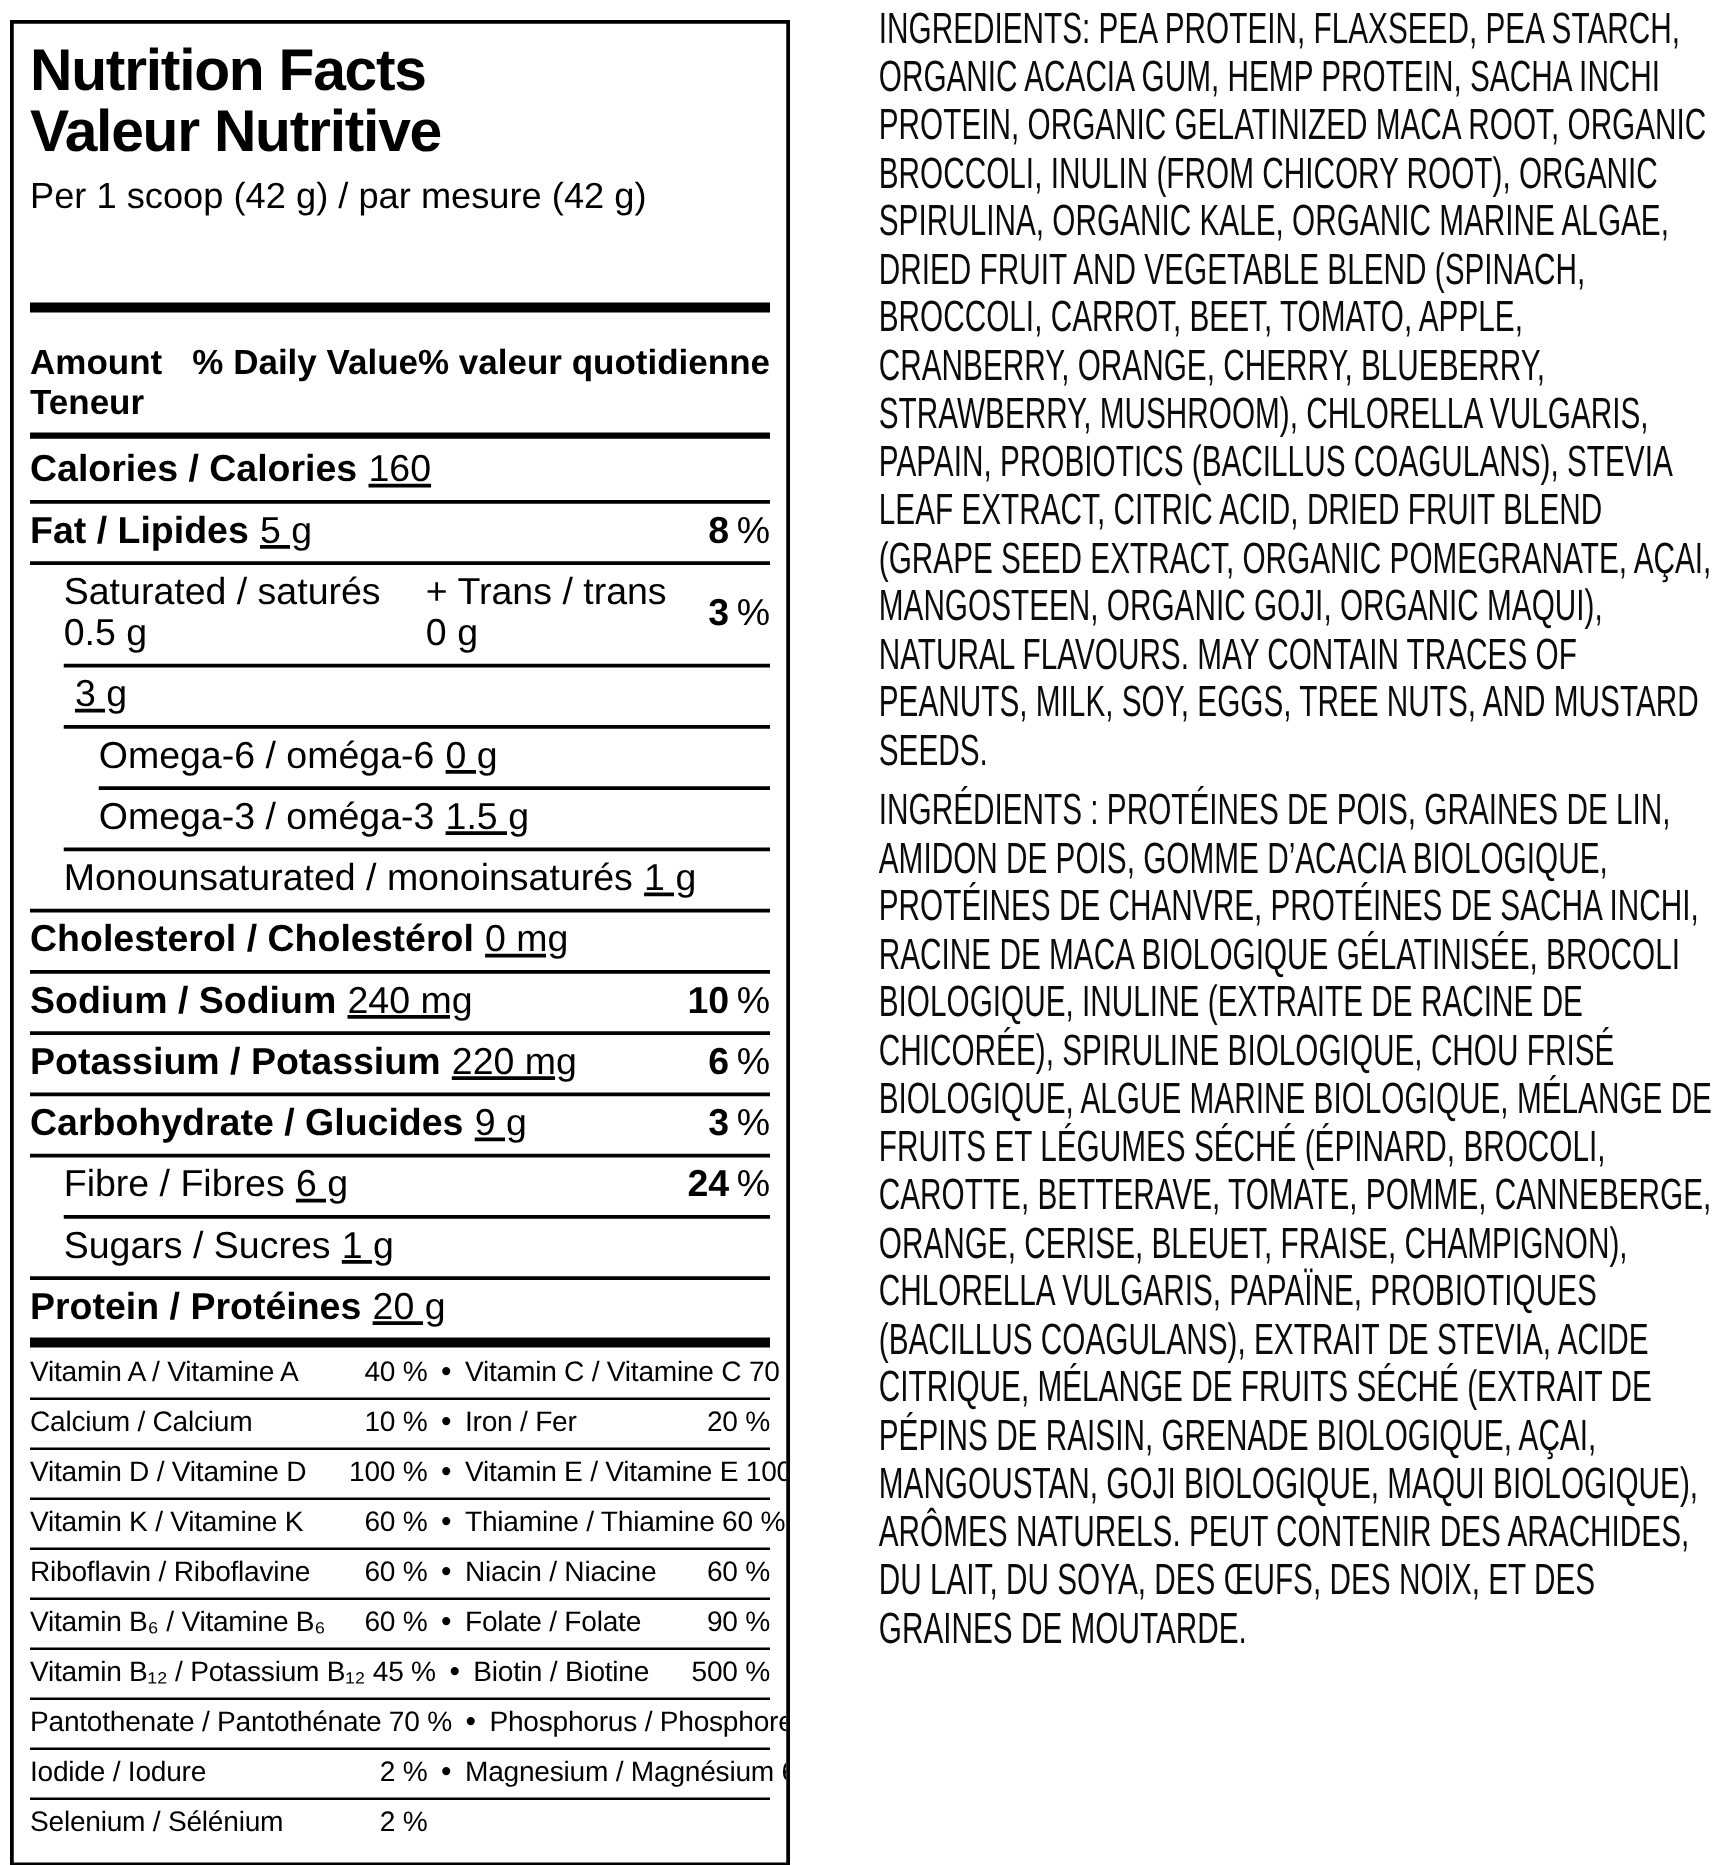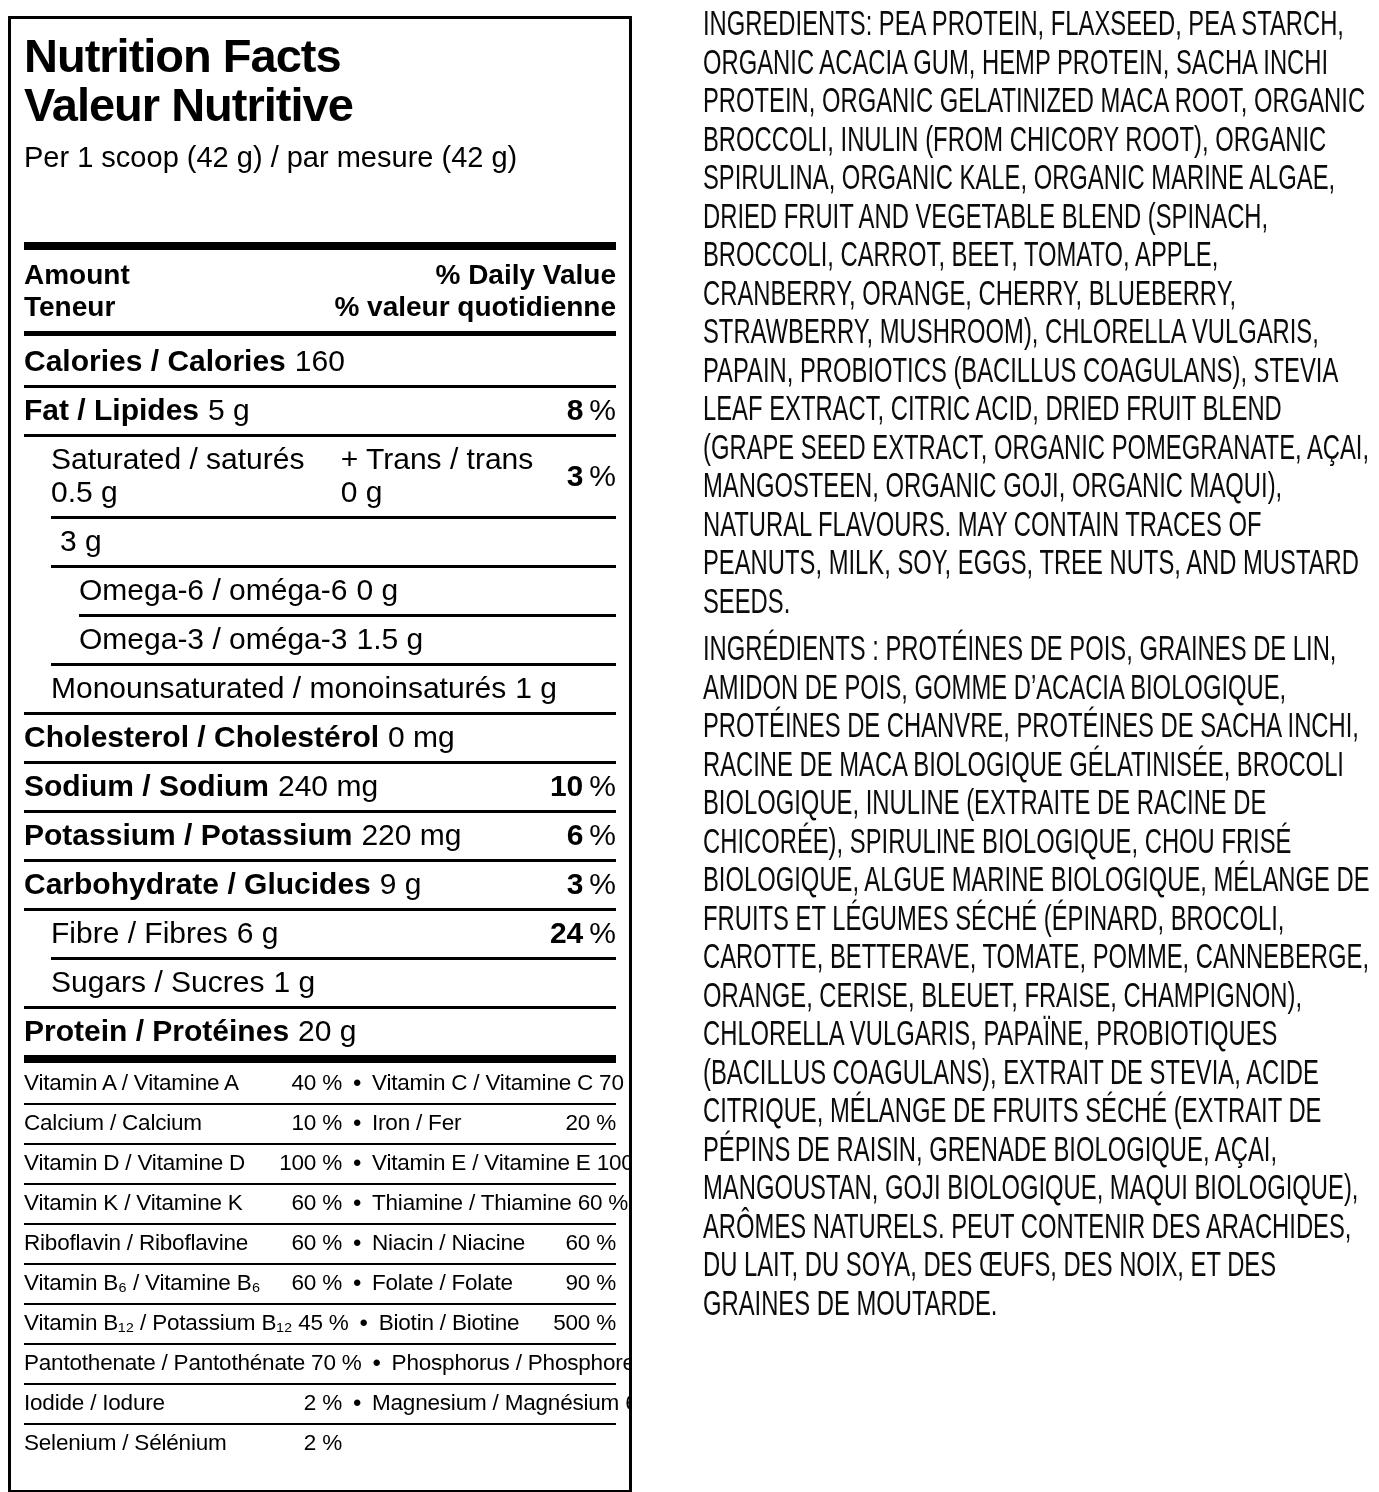--- a/index.html
+++ b/index.html
@@ -28,44 +28,44 @@
   }
   .serving { font-size: 29px; line-height: 34px; margin-top: 11px; }
 
   .bar { background: #000; width: 100%; }
   .bar.thick { height: 8px; }
   .bar.med { height: 5px; }
   .bar.gap-top { margin-top: 68px; }
 
   .hdr {
     display: flex; justify-content: space-between; align-items: flex-start;
-    padding: 9px 0 8px 0;
+    padding: 24px 0 8px 0;
     font-weight: 700; font-size: 28px; line-height: 32px;
   }
   .hdr .hl { display: flex; flex-direction: column; text-align: left; }
-  .hdr .hr { display: flex; flex-direction: column; text-align: right; }
+  .hdr .hr { display: flex; flex-direction: row; text-align: right; }
 
   .row {
     position: relative;
     display: flex; justify-content: space-between; align-items: center;
     font-size: 30px; line-height: 33px;
     padding: 8px 0;
   }
   .row::before {
     content: none;
     position: absolute; top: 0; right: 0; height: 3px; background: #000;
   }
   .row.sep0::before { content: ""; left: 0; }
   .row.sep1::before { content: ""; left: 27px; }
   .row.sep2::before { content: ""; left: 55px; }
 
   .lbl { display: flex; align-items: baseline; }
   .lbl.twoline { flex-direction: row; align-items: flex-start; }
   .lbl .b { font-weight: 700; }
-  .lbl .val { margin-left: 9px; }
+  .lbl .val { margin-left: 9px; text-decoration: underline; }
   .ind1 { padding-left: 27px; }
   .ind2 { padding-left: 55px; }
 
   .dv { display: flex; align-items: baseline; white-space: nowrap; margin-left: 12px; }
   .dv .num { font-weight: 700; }
   .dv .pct { font-weight: 400; margin-left: 6px; }
 
   
   .vrow {
     position: relative;

